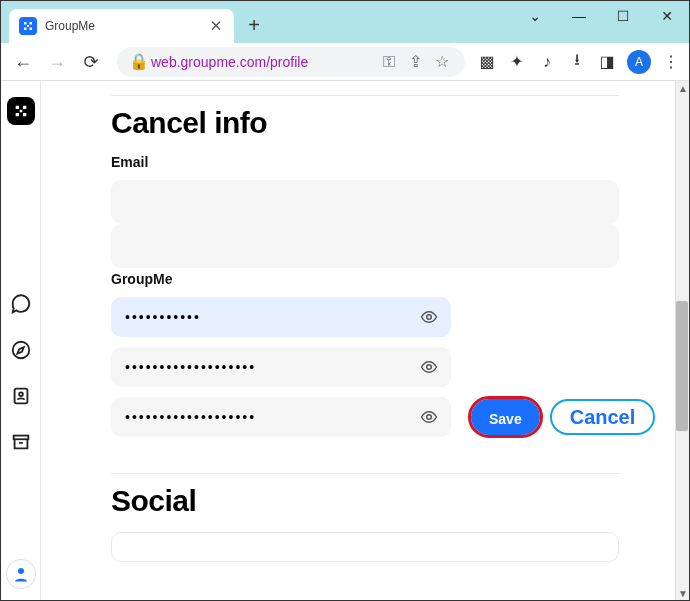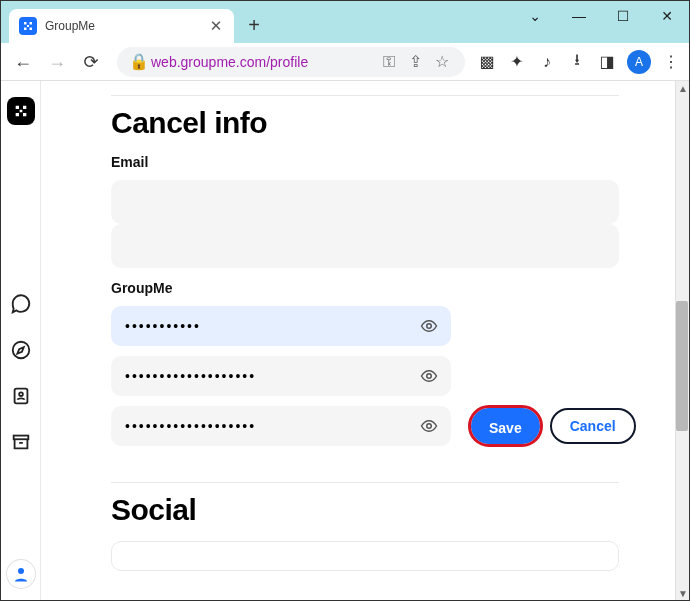--- a/index.html
+++ b/index.html
@@ -33,32 +33,32 @@
     .sb-logo { width: 28px; height: 28px; background: #000; border-radius: 8px; display: flex; align-items: center; justify-content: center; }
     .sb-logo svg { width: 16px; height: 16px; fill: #fff; }
     .sb-spacer { flex: 0 0 120px; }
     .sb-icon { width: 22px; height: 22px; color: #222; cursor: pointer; }
     .sb-bottom { position: absolute; bottom: 12px; width: 28px; height: 28px; background: #fff; border-radius: 50%; display: flex; align-items: center; justify-content: center; box-shadow: 0 0 0 1px #e0e0e0; }
 
     .main { flex: 1; overflow-y: auto; position: relative; padding: 0 0 20px 0; }
     .main-inner { padding: 14px 70px 30px 70px; }
     .divider-top { border-top: 1px solid #e8e8e8; margin-bottom: 10px; }
     h1 { font-size: 30px; font-weight: 900; letter-spacing: -0.5px; margin: 8px 0 14px 0; color: #000; }
-    .field-label { font-size: 14px; font-weight: 700; color: #111; margin-bottom: 10px; margin-top: 12px; }
+    .field-label { font-size: 14px; font-weight: 700; color: #111; margin-bottom: 10px; margin-top: 3px; }
     .field-input { width: 100%; height: 44px; background: #f5f5f6; border-radius: 10px; border: none; padding: 0 14px; font-size: 14px; }
     .pw-row { position: relative; margin-bottom: 10px; display: flex; align-items: center; gap: 10px; }
     .pw-input { width: 340px; height: 40px; background: #f5f5f6; border-radius: 10px; border: none; padding: 0 44px 0 14px; font-size: 14px; letter-spacing: 2px; flex: 1; }
     .pw-input.active { background: #e6efff; }
     .eye { position: absolute; left: 300px; width: 20px; height: 20px; display: flex; align-items: center; justify-content: center; color: #555; cursor: pointer; }
     .pw-row .eye { left: auto; right: auto; }
     .pw-wrap { position: relative; width: 340px; }
     .pw-wrap .eye { position: absolute; right: 12px; top: 10px; }
     .btn-row { display: flex; gap: 10px; margin-left: 10px; }
     .btn-save { height: 36px; padding: 12px 18px; background: #1a6fff; color: #fff; font-weight: 700; font-size: 14px; border: none; border-radius: 18px; cursor: pointer; outline: 3px solid #d81324; }
-    .btn-cancel { height: 36px; padding: 0 18px; background: #fff; color: #1a6fff; font-weight: 600; font-size: 14px; border: 2px solid #0f172a; border-radius: 18px; cursor: pointer; }
+    .btn-cancel { height: 36px; padding: 0 18px; background: #fff; color: #1a6fff; font-weight: 600; font-size: 20px; border: 2px solid #0ea5e9; border-radius: 18px; cursor: pointer; }
     .section-divider { border-top: 1px solid #e8e8e8; margin: 36px 0 10px 0; }
     .social-row { display: flex; align-items: center; justify-content: space-between; border: 1px solid #e8e8e8; border-radius: 10px; padding: 14px 18px; margin-top: 14px; }
 
     .scrollbar-track { position: absolute; right: 0; top: 0; bottom: 0; width: 14px; background: #f0f0f0; border-left: 1px solid #e0e0e0; }
     .scrollbar-thumb { position: absolute; right: 1px; width: 12px; background: #b8b8b8; border-radius: 2px; top: 220px; height: 130px; }
     .scrollbar-arrow { position: absolute; width: 14px; height: 14px; font-size: 10px; display: flex; align-items: center; justify-content: center; color: #666; }
     .scrollbar-arrow.up { top: 0; }
     .scrollbar-arrow.down { bottom: 0; }
   </style>
 </head>

